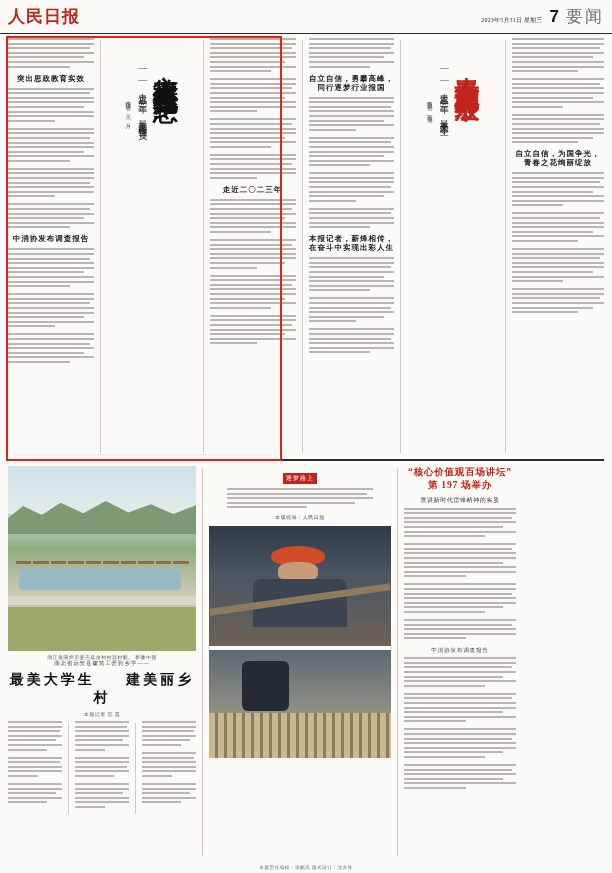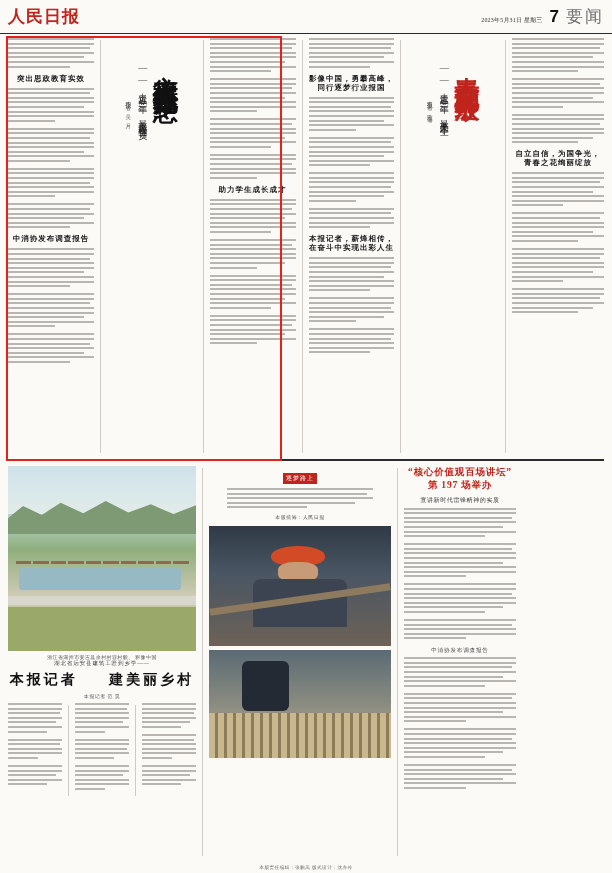--- a/index.html
+++ b/index.html
@@ -426,21 +426,21 @@
             <div class="tl s4"></div>
         </div>
         <div class="para">
           <div class="tl s1"></div>
             <div class="tl s1"></div>
             <div class="tl s2"></div>
             <div class="tl s1"></div>
           <div class="tl s1"></div>
             <div class="tl s5"></div>
         </div>
-        <div class="sub-h">助力学生成长成才</div>
+        <div class="sub-h">走近二〇二三年</div>
         <div class="para">
           <div class="tl s1"></div>
             <div class="tl s1"></div>
             <div class="tl s2"></div>
             <div class="tl s1"></div>
           <div class="tl s3"></div>
             <div class="tl s1"></div>
             <div class="tl s1"></div>
             <div class="tl s4"></div>
         </div>
@@ -479,21 +479,21 @@
       <div class="col" style="width:86px">
         <div class="para">
           <div class="tl s1"></div>
             <div class="tl s1"></div>
             <div class="tl s2"></div>
             <div class="tl s1"></div>
           <div class="tl s3"></div>
             <div class="tl s1"></div>
             <div class="tl s4"></div>
         </div>
-        <div class="sub-h">影像中国，勇攀高峰，同行逐梦行业报国</div>
+        <div class="sub-h">自立自信，勇攀高峰，同行逐梦行业报国</div>
         <div class="para">
           <div class="tl s1"></div>
             <div class="tl s1"></div>
             <div class="tl s2"></div>
             <div class="tl s1"></div>
           <div class="tl s1"></div>
             <div class="tl s3"></div>
             <div class="tl s1"></div>
             <div class="tl s5"></div>
         </div>
@@ -654,21 +654,21 @@
               <i></i>
             </div>
           <div class="water"></div>
             <div class="road"></div>
             <div class="field"></div>
         </div>
         <div class="cap">浙江省湖州市安吉县余村村容村貌。 影像中国</div>
 
         <div class="kicker">湖北省远安县建筑工匠到乡学——</div>
         <div class="bigblack">
-          <span>本报记者</span>
+          <span>最美大学生</span>
           &nbsp;&nbsp;
           <span>建美丽乡村</span>
         </div>
         <div class="byline" style="text-align:center">本报记者 范 昊</div>
 
         <div style="display:flex;gap:6px">
           <div style="flex:1">
             <div class="para">
                 <div class="tl s1"></div>
                 <div class="tl s1"></div>

